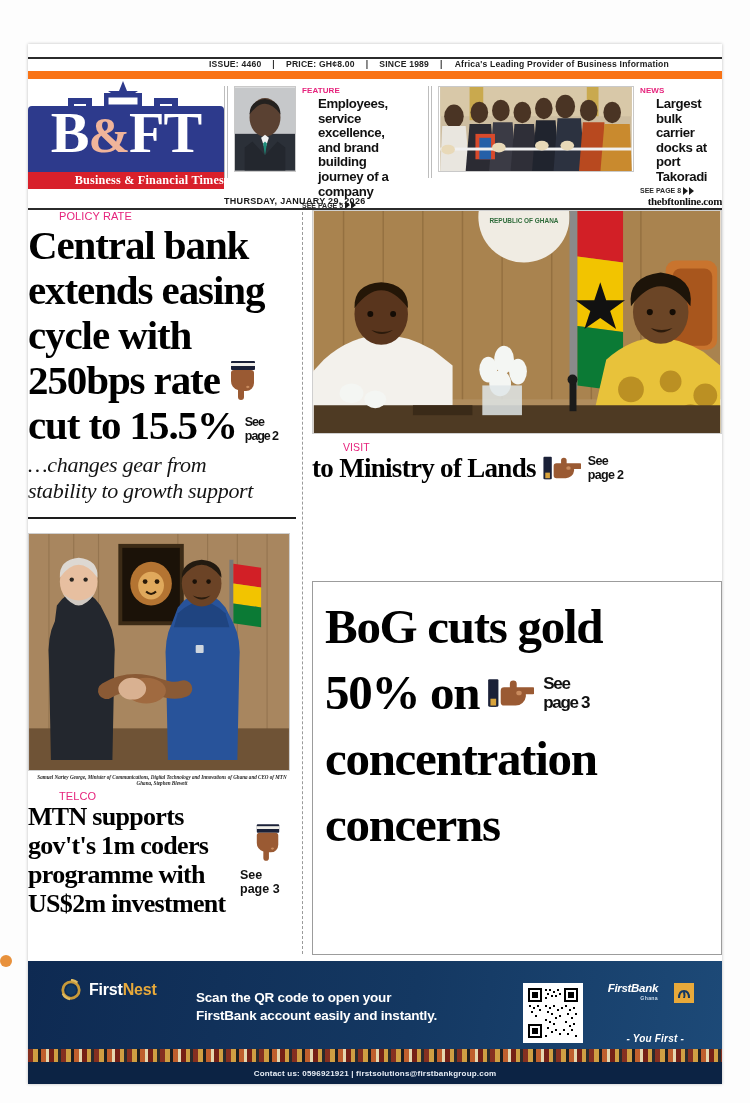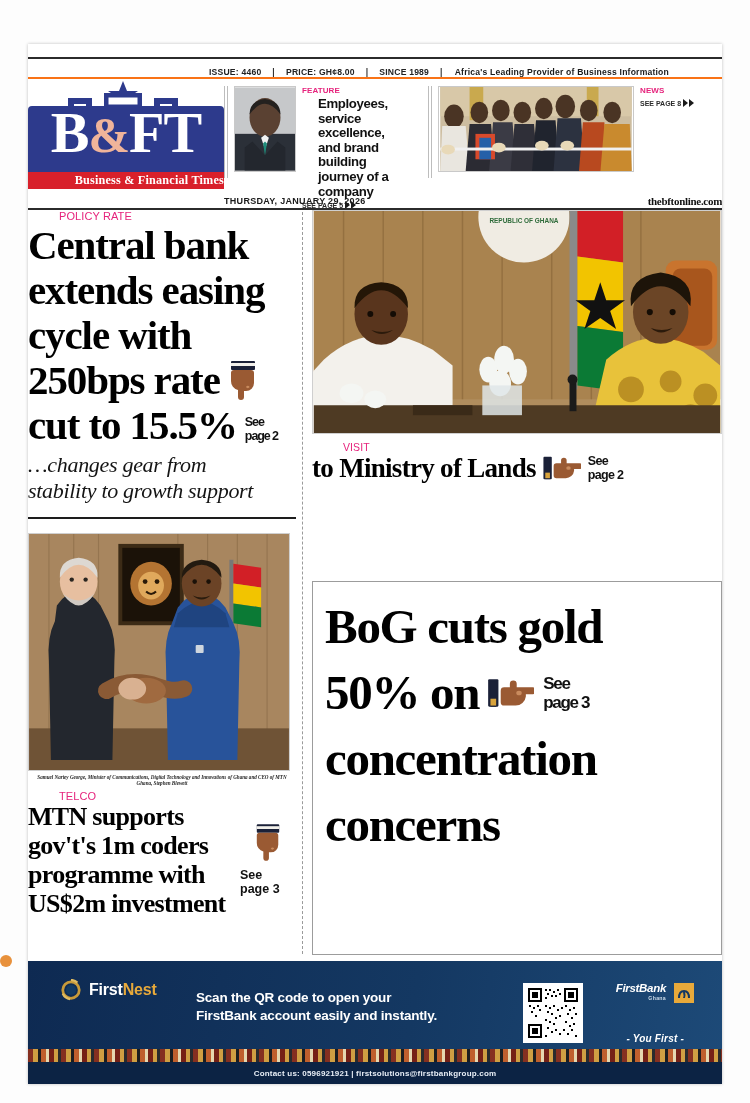--- a/index.html
+++ b/index.html
@@ -26,22 +26,22 @@
     position: absolute; left: 0px; top: 955px;
     width: 12px; height: 12px; border-radius: 50%;
     background: #e8913c;
   }
 
   
   .info-strip {
     position: absolute; left: 0; top: 13px;
     width: 694px; height: 22px;
     border-top: 2px solid #2b2b2b;
-    border-bottom: 2px solid #f97316;
-    display: flex; align-items: flex-end;
+    border-bottom: 8px solid #f97316;
+    display: flex; align-items: flex-start;
   }
   .info-strip .spacer { width: 170px; }
   .info-items {
     display: flex; align-items: center; gap: 0px;
     font-size: 8.6px; font-weight: bold; color: #222;
     letter-spacing: .2px;
   }
   .info-items span.it { padding: 0 11px; white-space: nowrap; }
   .info-items span.sep { color: #333; font-weight: bold; }
   .tagline { font-size: 8.6px; font-weight: bold; color: #1b1b1b; padding-left: 12px; white-space: nowrap;}
@@ -237,21 +237,21 @@
   .fn-name .w { color: #ffffff; }
   .fn-name .g { color: #e8a93a; }
   .ad-copy {
     position: absolute; left: 168px; top: 28px; width: 290px;
     color: #ffffff; font-size: 13.5px; font-weight: bold; line-height: 18px;
     letter-spacing: -.2px;
   }
   .qr { position: absolute; left: 495px; top: 22px; width: 60px; height: 60px; background:#fff; padding:3px;}
   .fb-logo {
     position: absolute; right: 28px; top: 22px;
-    display: flex; align-items: flex-start; gap: 8px;
+    display: flex; align-items: flex-start; gap: 16px;
   }
   .fb-text { text-align: right; line-height: 10px; }
   .fb-name { color: #ffffff; font-size: 11.5px; font-weight: bold; font-style: italic; letter-spacing: -.3px;}
   .fb-gh { color: #cddcea; font-size: 5.2px; font-weight: bold; letter-spacing: .3px;}
   .fb-mark { width: 20px; height: 20px; background: #e8a93a; position: relative; }
   .you-first {
     position: absolute; right: 38px; bottom: 40px;
     color: #ffffff; font-size: 10px; font-weight: bold; font-style: italic;
     letter-spacing: .2px;
   }
@@ -364,20 +364,26 @@
             <g fill="#e8d9b8">
               <ellipse cx="8" cy="64" rx="7" ry="5"></ellipse>
                 <ellipse cx="60" cy="62" rx="7" ry="5"></ellipse>
               <ellipse cx="104" cy="60" rx="7" ry="5"></ellipse>
                 <ellipse cx="130" cy="60" rx="7" ry="5"></ellipse>
             </g>
           </svg>
         </div>
         <div class="promo-text">
           <div class="kicker-pink">NEWS</div>
+          <div class="promo-head">
+            <div>Largest bulk</div>
+            <div>carrier</div>
+            <div>docks at</div>
+            <div>port Takoradi</div>
+          </div>
           <div class="see-page">
             <span>SEE PAGE 8</span>
             <span class="arrows">
                 <i></i>
                 <i></i>
               </span>
           </div>
         </div>
       </div>
     </div>

